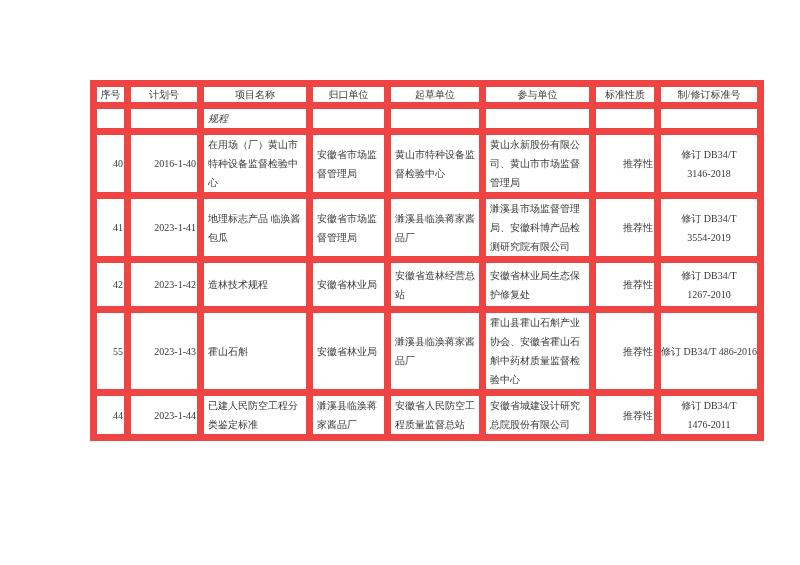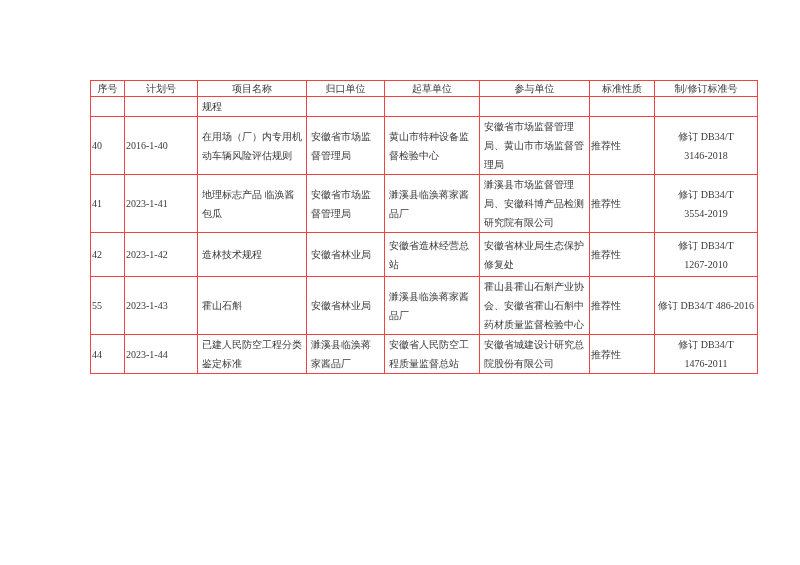--- a/index.html
+++ b/index.html
@@ -21,46 +21,46 @@
   table.doc-table {
     position: absolute;
     left: 90px;
     top: 80px;
     width: 667px;
     border-collapse: collapse;
     table-layout: fixed;
   }
   .doc-table th,
   .doc-table td {
-    border: 1px solid #ef4444;
+    border: 7px solid #ef4444;
     font-size: 10px;
     font-weight: normal;
     line-height: 19px;
     vertical-align: middle;
     white-space: pre-line;
     overflow: hidden;
     padding: 0 4px;
     text-align: left;
   }
   .doc-table th {
     text-align: center;
     height: 15px;
     line-height: 13px;
     padding: 0 1px;
   }
   .doc-table td.c-center {
-    text-align: left;
+    text-align: right;
     padding: 0 1px;
   }
   .doc-table td.c-std {
     text-align: center;
     white-space: pre;
     padding: 0;
   }
-  tr.r-part td { height: 18px; }
+  tr.r-part td { height: 18px; font-style: italic; }
   tr.r-40 td { height: 57px; }
   tr.r-41 td { height: 51px; }
   tr.r-42 td { height: 43px; }
   tr.r-43 td { height: 55px; margin-top: 14px; }
   tr.r-44 td { height: 38px; }
 </style>
 </head>
 <body>
 
 <div class="page">
@@ -94,24 +94,24 @@
         <td>规程</td>
         <td></td>
         <td></td>
         <td></td>
         <td class="c-center"></td>
         <td class="c-std"></td>
       </tr>
       <tr class="r-40">
         <td class="c-center">40</td>
         <td class="c-center">2016-1-40</td>
-        <td>在用场（厂）内专用机动车辆风险评估规则</td>
+        <td>在用场（厂）黄山市特种设备监督检验中心</td>
         <td>安徽省市场监督管理局</td>
         <td>黄山市特种设备监督检验中心</td>
-        <td>安徽省市场监督管理局、黄山市市场监督管理局</td>
+        <td>黄山永新股份有限公司、黄山市市场监督管理局</td>
         <td class="c-center">推荐性</td>
         <td class="c-std">修订 DB34/T
 3146-2018</td>
       </tr>
       <tr class="r-41">
         <td class="c-center">41</td>
         <td class="c-center">2023-1-41</td>
         <td>地理标志产品 临涣酱包瓜</td>
         <td>安徽省市场监督管理局</td>
         <td>濉溪县临涣蒋家酱品厂</td>

